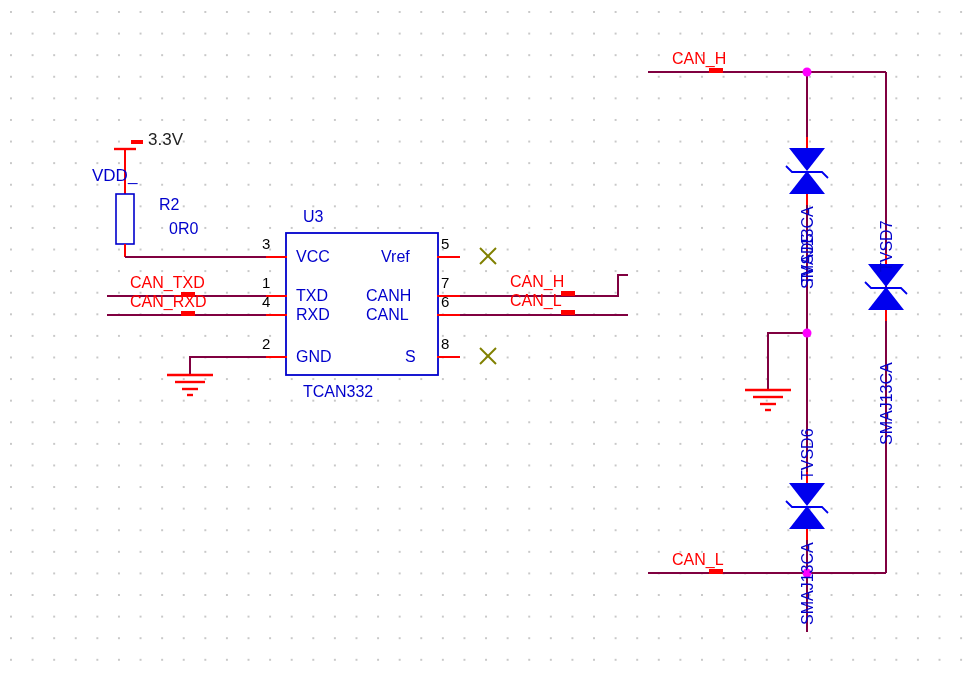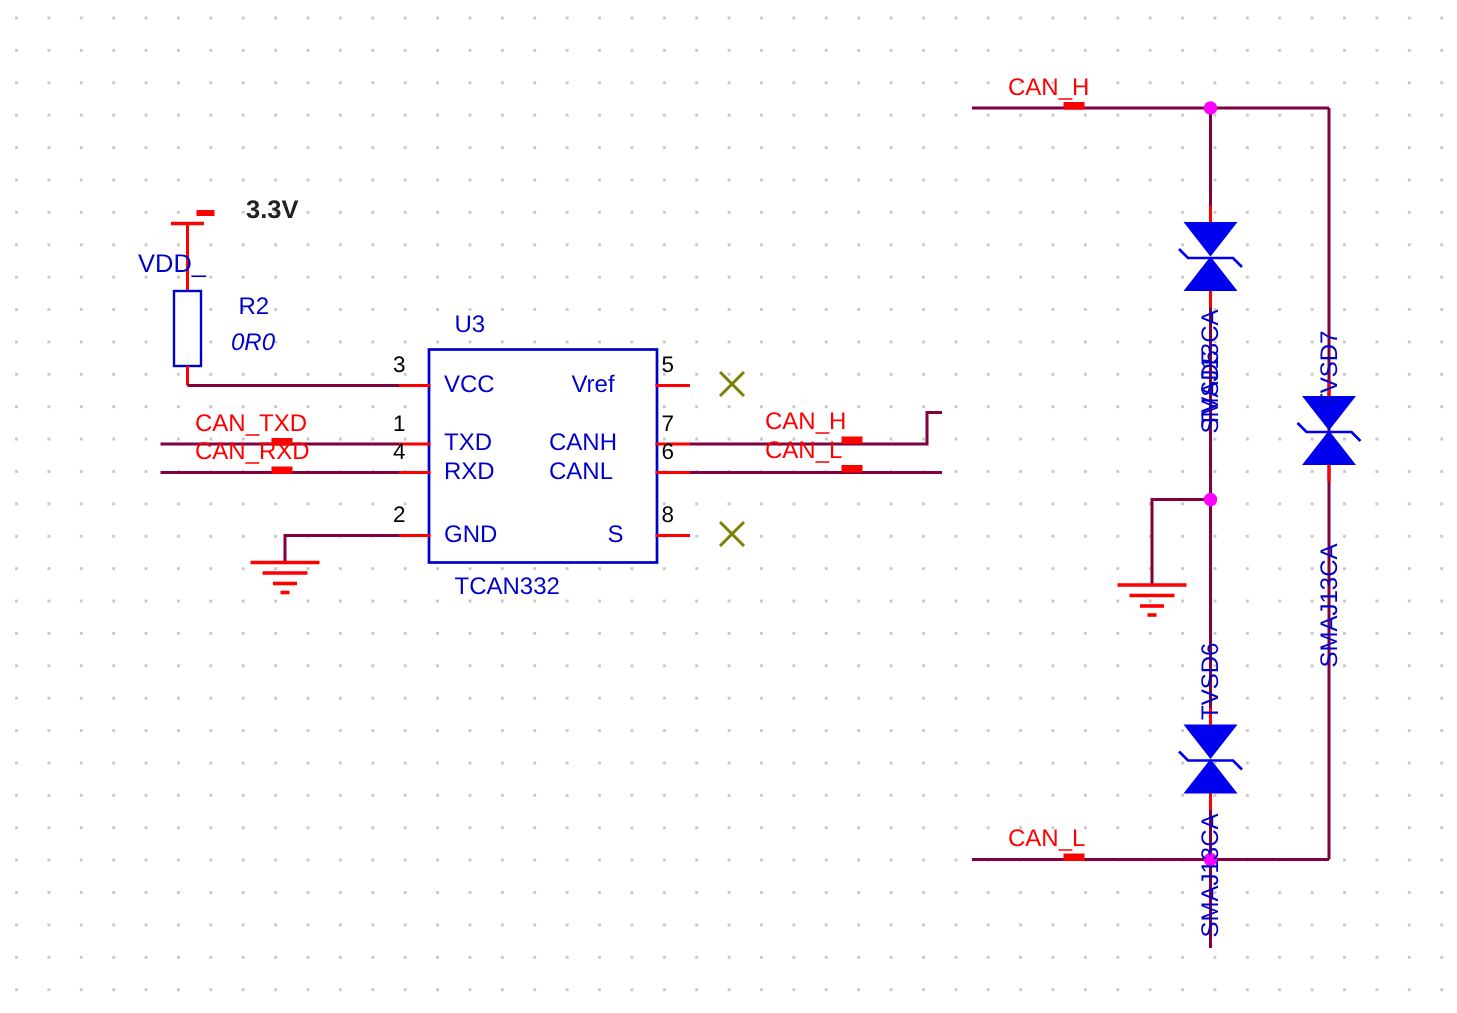--- a/index.html
+++ b/index.html
@@ -206,24 +206,24 @@
       <rect x="181" y="311" width="14" height="5" fill="#ff0000"></rect>
       <rect x="561" y="291" width="14" height="5" fill="#ff0000"></rect>
       <rect x="561" y="310" width="14" height="5" fill="#ff0000"></rect>
       <rect x="709" y="68" width="14" height="5" fill="#ff0000"></rect>
       <rect x="709" y="569" width="14" height="5" fill="#ff0000"></rect>
     </g>
 
   </svg>
 
   <div class="lbl power-name" style="left:92px; top:131px;margin-top:36px;">VDD_</div>
-  <div class="lbl comment-black" style="left:164px; top:131px;font-weight:bold;">3.3V</div>
+  <div class="lbl comment-black" style="left:148px; top:131px;">3.3V</div>
 
   <div class="lbl desig" style="left:159px; top:197px;">R2</div>
-  <div class="lbl desig" style="left:154px; top:221px;font-style:italic;">0R0</div>
+  <div class="lbl desig" style="left:169px; top:221px;">0R0</div>
 
   <div class="lbl desig" style="left:303px; top:209px;">U3</div>
   <div class="lbl desig" style="left:303px; top:384px;">TCAN332</div>
 
   <div class="lbl pin-name" style="left:296px; top:249px;">VCC</div>
   <div class="lbl pin-name" style="left:296px; top:288px;text-align:center;">TXD</div>
   <div class="lbl pin-name" style="left:296px; top:307px;">RXD</div>
   <div class="lbl pin-name" style="left:296px; top:349px;">GND</div>
 
   <div class="lbl pin-name" style="left:381px; top:249px;">Vref</div>

